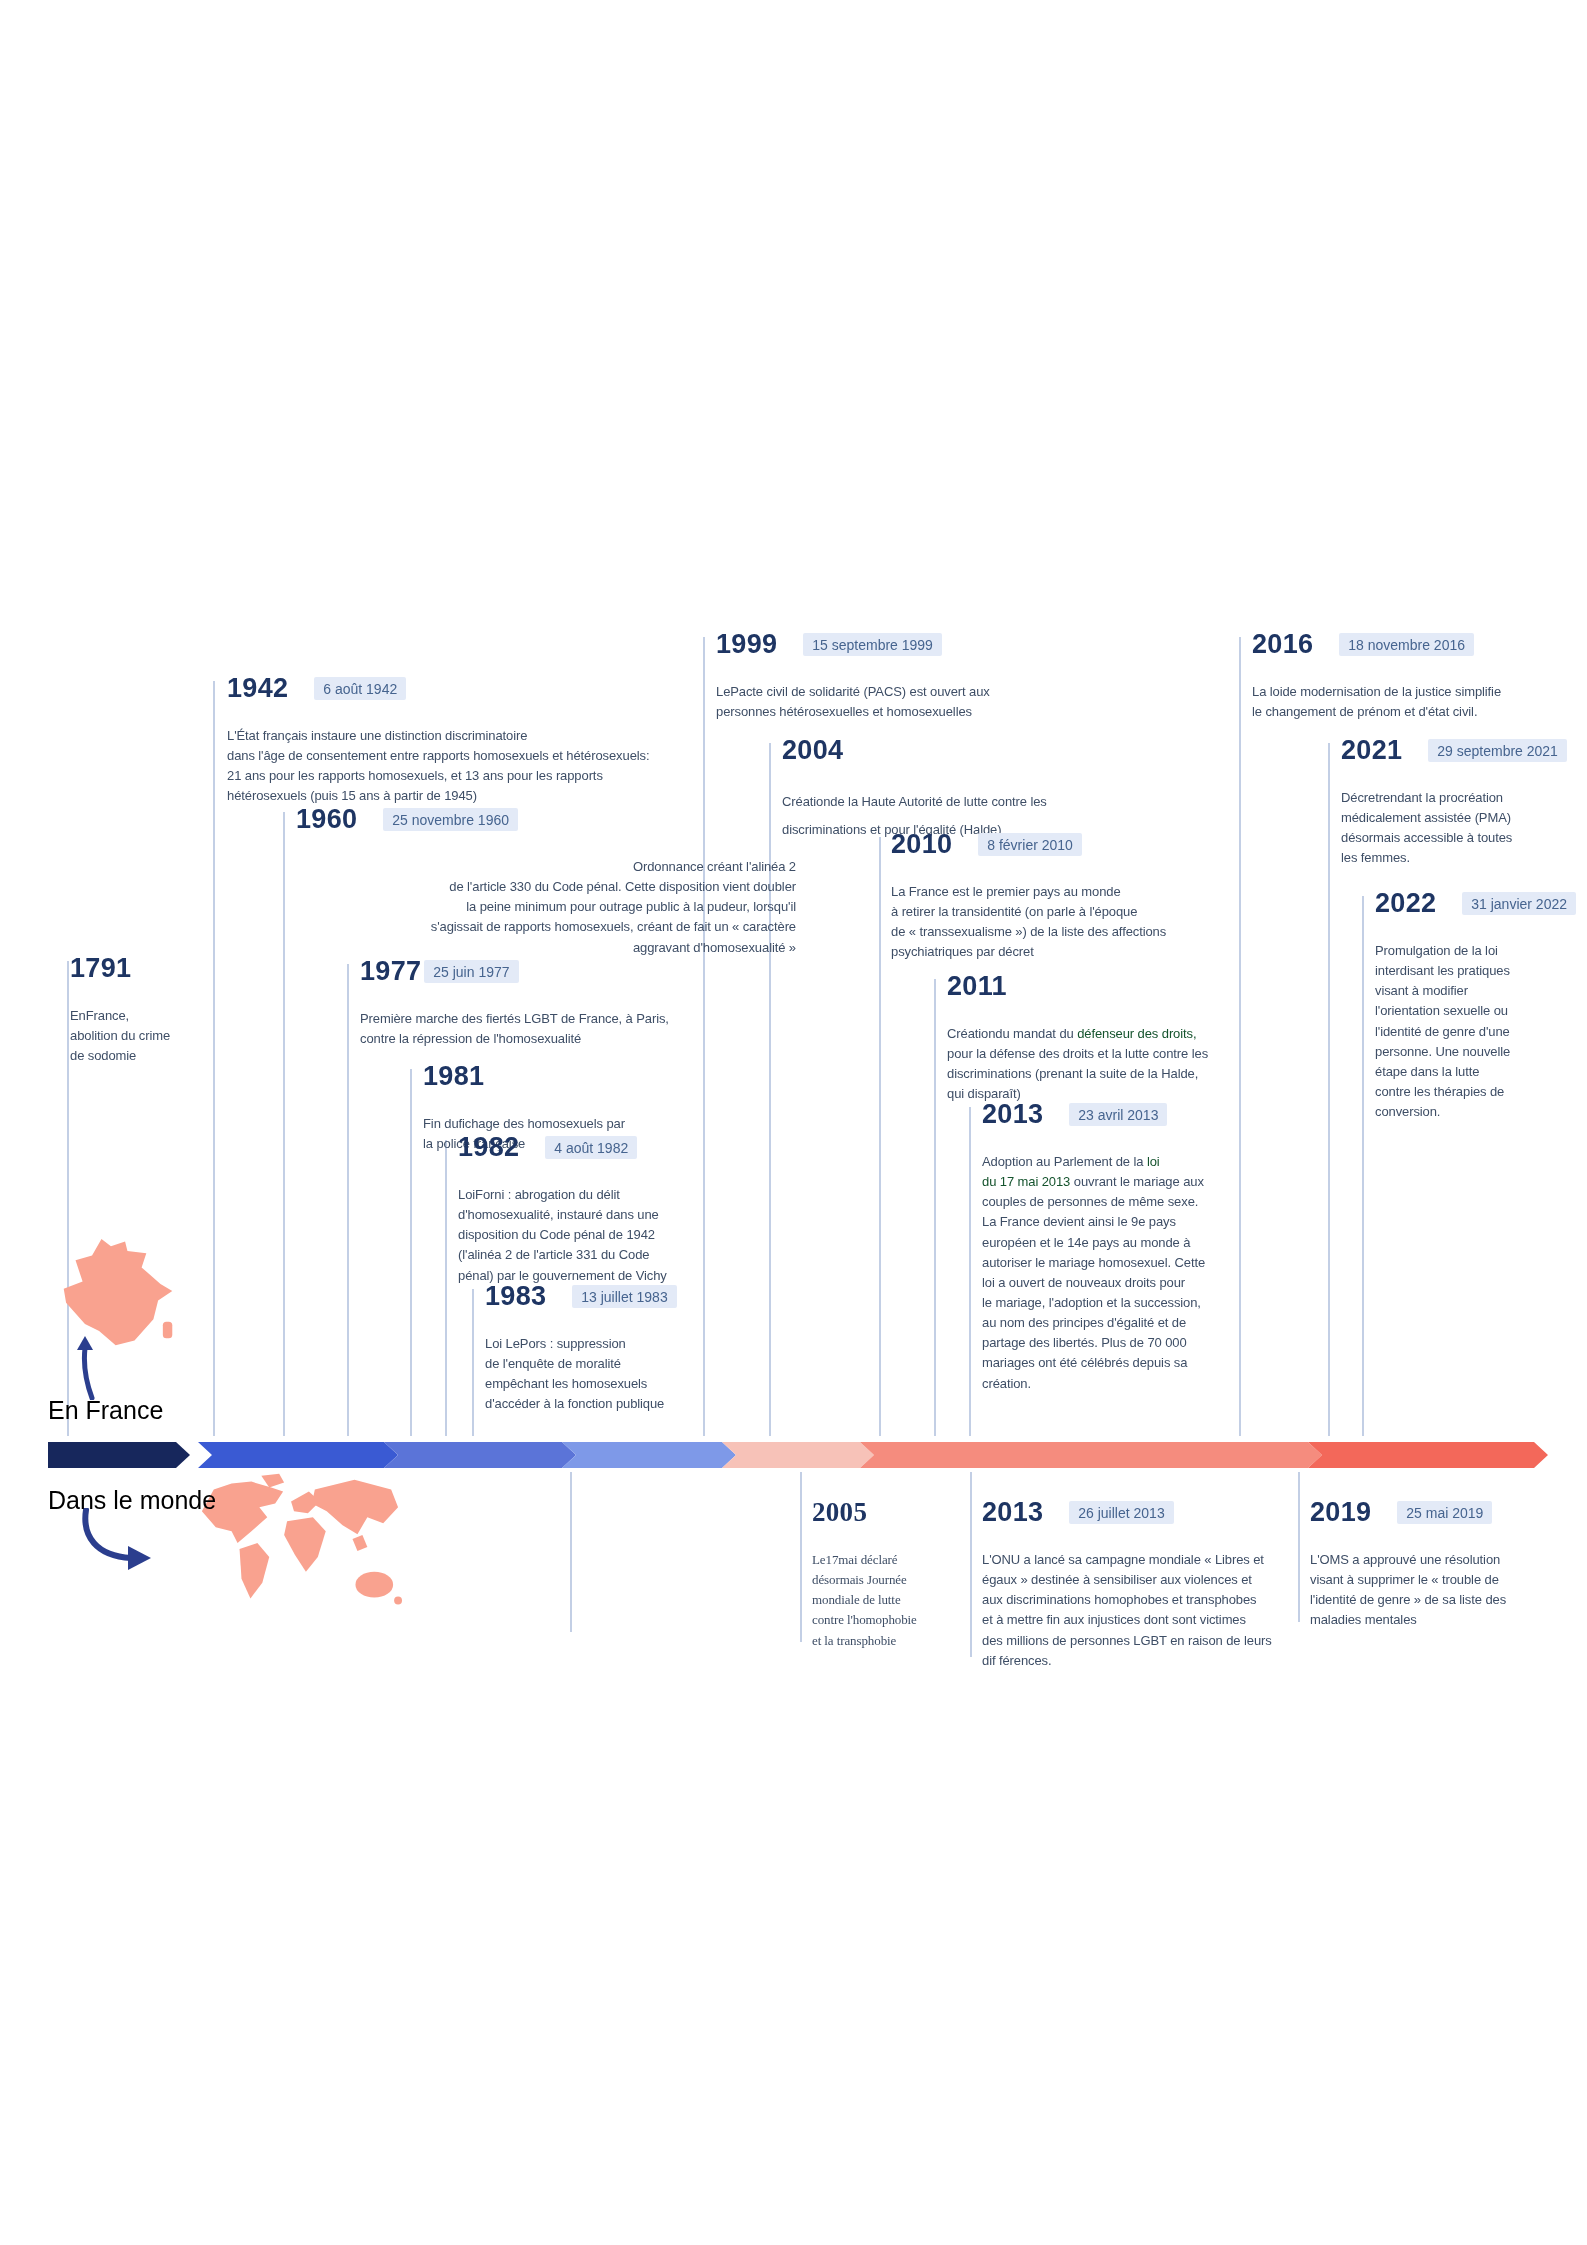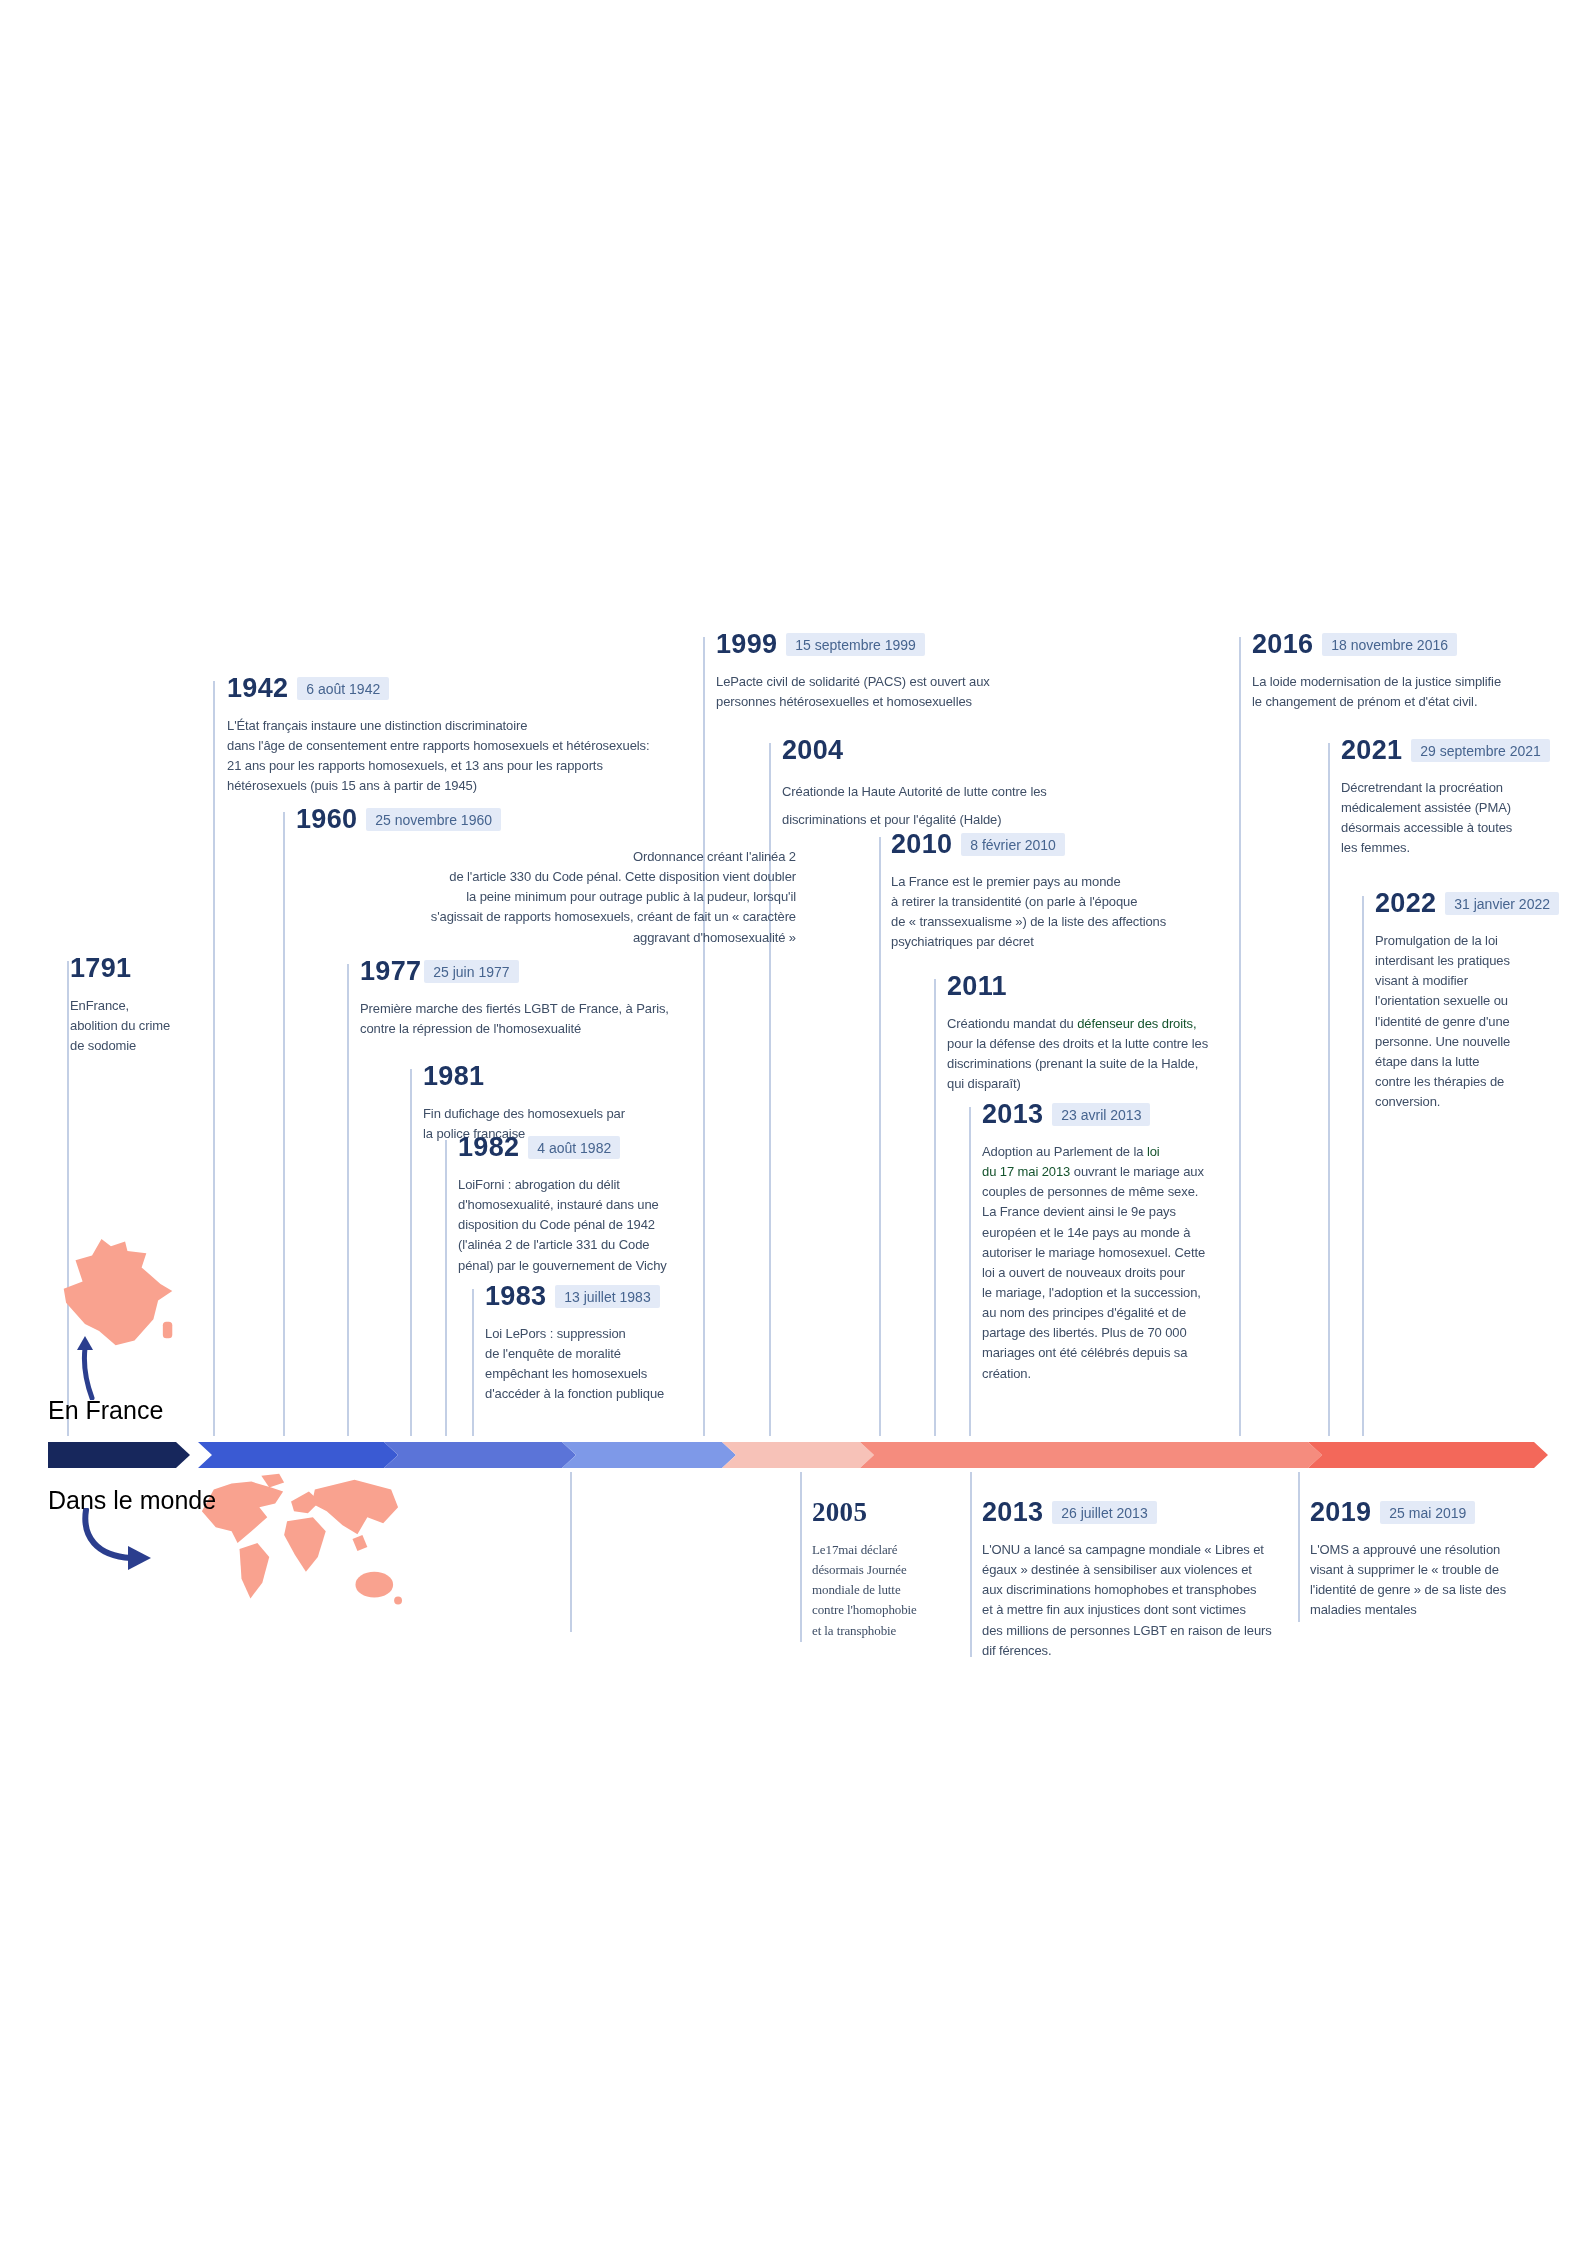--- a/index.html
+++ b/index.html
@@ -7,25 +7,25 @@
     position:relative;width:1587px;height:2245px;background:#ffffff;overflow:hidden;
     font-family:"Liberation Sans", sans-serif;
   }
   
   .title-row{position:absolute;left:50px;top:604px;display:flex;align-items:baseline;gap:13px;}
   .title-main{font-size:26px;font-weight:800;color:#1f3864;letter-spacing:.2px;}
   .title-div{font-size:24px;color:#e0826c;font-weight:400;position:relative;top:-1px;}
   .title-sub{font-size:26px;font-weight:400;color:#44536f;letter-spacing:1px;}
   
   .event{position:absolute;z-index:3;}
-  .event-head{display:flex;align-items:center;gap:9px;}
+  .event-head{display:flex;align-items:center;gap:26px;}
   .year{font-size:27px;font-weight:700;color:#1e3563;letter-spacing:.3px;line-height:1;}
   .date-badge{font-size:14px;background:#e3eaf7;color:#46648f;padding:4px 9px 3px 9px;border-radius:2px;white-space:nowrap;}
   .date-badge:empty{display:none;}
-  .event-body{margin-top:14px;font-size:13px;letter-spacing:-0.1px;line-height:1.55;color:#3e4e66;white-space:pre-line;}
+  .event-body{margin-top:24px;font-size:13px;letter-spacing:-0.1px;line-height:1.55;color:#3e4e66;white-space:pre-line;}
   .body-spread{line-height:2.15;}
   .inline-link{color:#14532d;text-underline-offset:4px;text-decoration-color:#b9c4d9;}
   
   .vline{position:absolute;width:2px;background:#c3cfe5;z-index:1;}
   
   .arrow-seg{position:absolute;top:1442px;height:26px;z-index:2;}
   .seg-mid{clip-path:polygon(0 0, calc(100% - 14px) 0, 100% 50%, calc(100% - 14px) 100%, 0 100%, 14px 50%);}
   .seg-first{clip-path:polygon(0 0, calc(100% - 14px) 0, 100% 50%, calc(100% - 14px) 100%, 0 100%);}
   
   .side-label{position:absolute;font-size:25px;color:#000000;z-index:3;}

